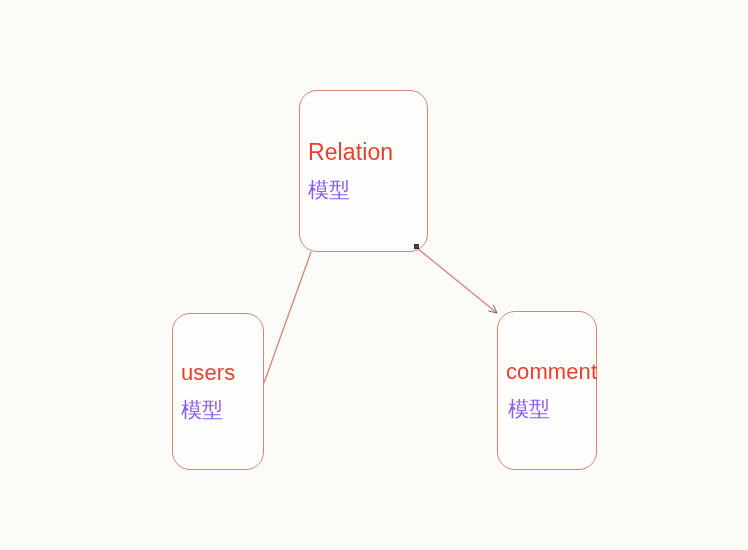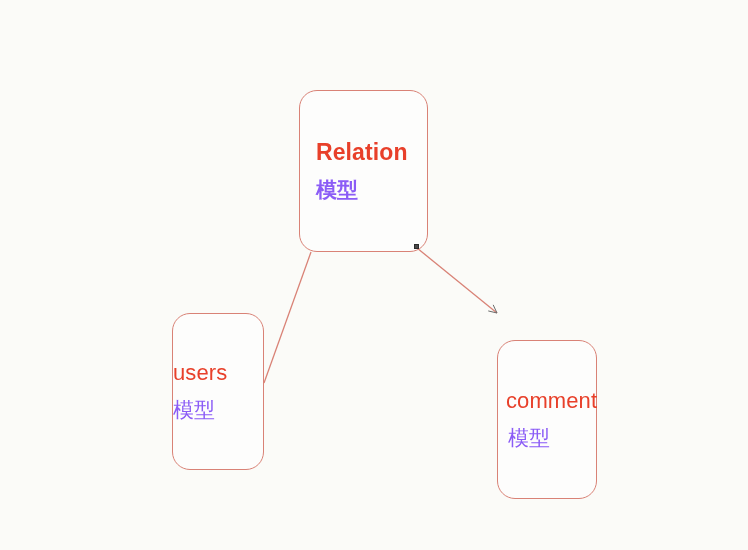--- a/index.html
+++ b/index.html
@@ -54,37 +54,35 @@
     margin-top: 12px;
     white-space: nowrap;
     font-family: "DejaVu Sans", "Liberation Sans", sans-serif;
   }
   
   #node-relation {
     left: 299px;
     top: 90px;
     width: 129px;
     height: 162px;
-    padding-left: 16px;
-    font-weight: bold;
+    padding-left: 8px;
   }
   #node-relation .node-title { font-size: 23px; }
   #node-users {
     left: 172px;
     top: 313px;
     width: 92px;
     height: 157px;
-    padding-left: 0;
+    padding-left: 8px;
   }
   #node-comment {
     left: 497px;
     top: 311px;
     width: 100px;
     height: 159px;
-    margin-top: 29px;
   }
   #node-comment .node-title {
     font-size: 22px;
     margin-left: -2px;
   }
   .sel-handle {
     position: absolute;
     width: 5px;
     height: 5px;
     background: #4a4a4a;

